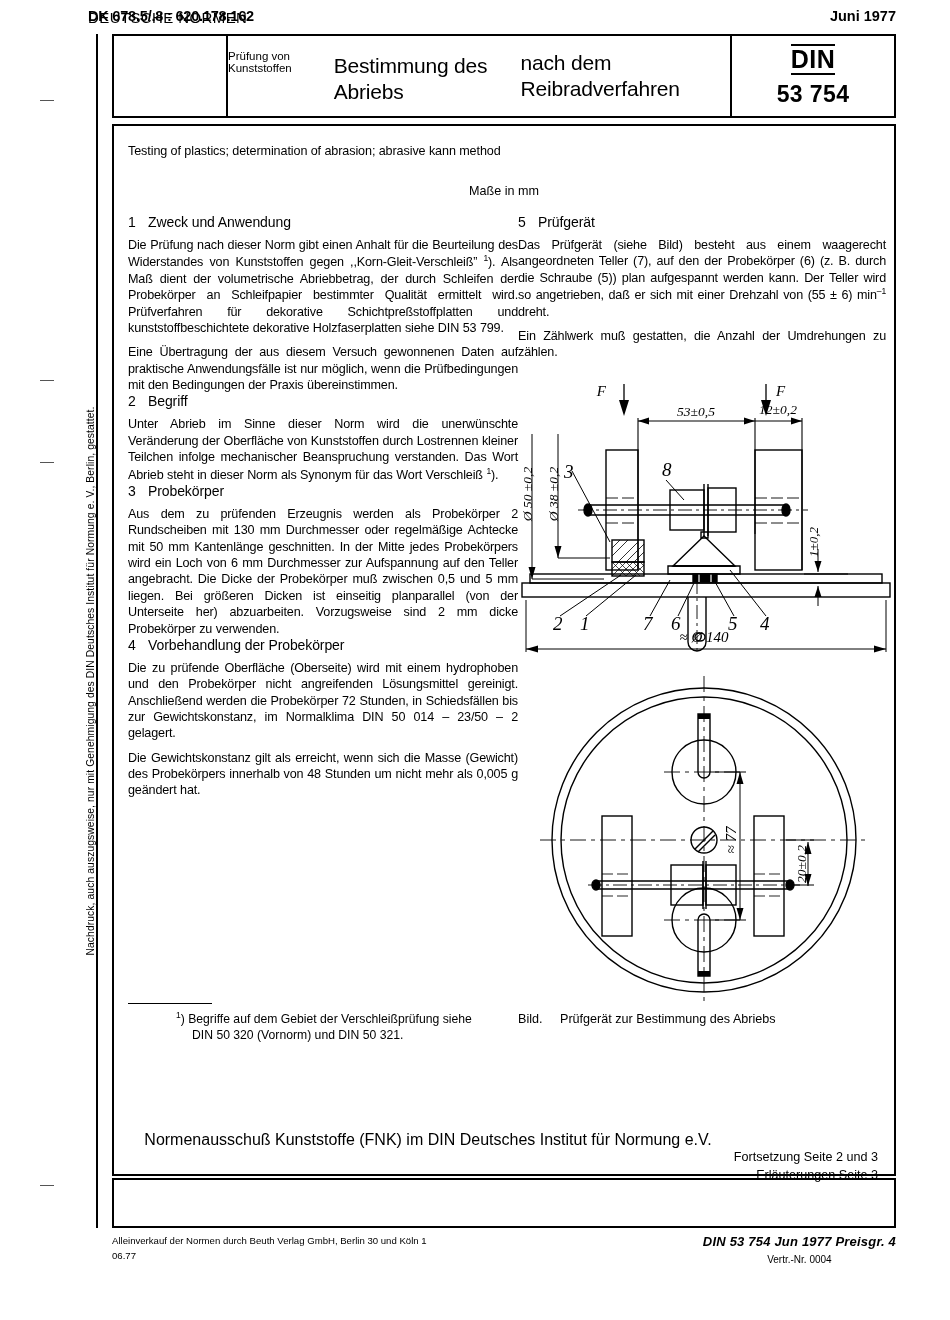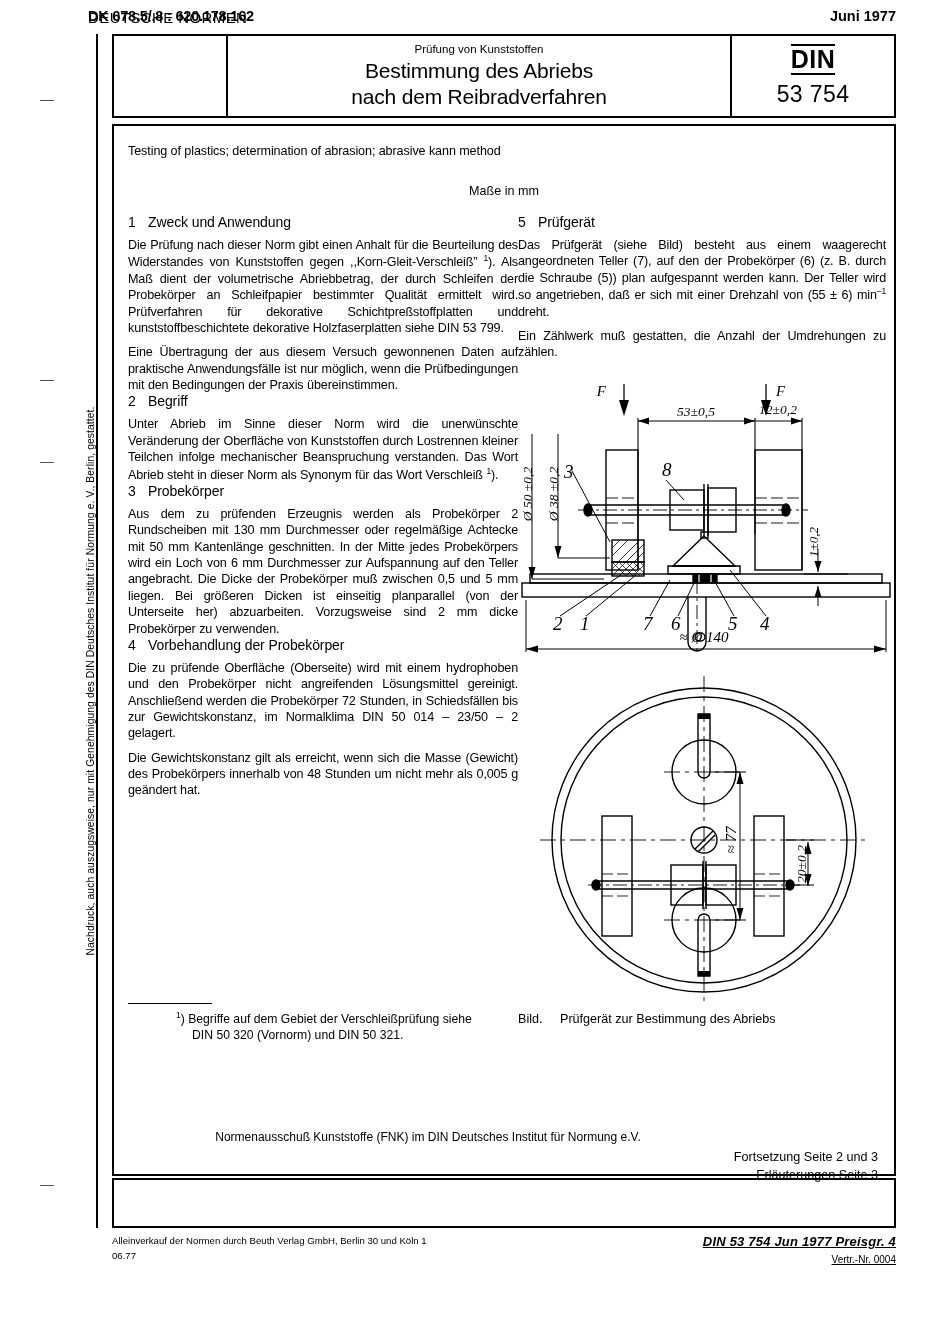--- a/index.html
+++ b/index.html
@@ -17,30 +17,30 @@
   .topmeta .dn{position:absolute;left:0;top:1px;width:808px;font-size:15px;letter-spacing:.4px;}
   .topmeta .dt{position:absolute;right:0;top:0;font-size:14.5px;font-weight:bold;}
 
   
   .titleblock{position:absolute;left:112px;top:34px;width:784px;height:84px;
               border:2.5px solid #000;box-sizing:border-box;}
   .tb-cell-left{position:absolute;left:0;top:0;width:114px;height:100%;
               border-right:2.5px solid #000;box-sizing:border-box;}
   .tb-cell-mid{position:absolute;left:114px;top:0;right:162px;height:100%;
               border-right:2.5px solid #000;box-sizing:border-box;
-              display:flex;flex-direction:column;align-items:center;justify-content:flex-start;
-              padding-top:7px;}
+              display:flex;flex-direction:row;justify-content:flex-start;
+              padding-top:14px;}
   .tb-sub{font-size:11.5px;letter-spacing:0;}
   .tb-t1,.tb-t2{font-size:21px;line-height:1.22;letter-spacing:-.2px;}
   .tb-t1{margin-top:3px;}
   .tb-cell-right{position:absolute;right:0;top:0;width:162px;height:100%;
               display:flex;flex-direction:column;align-items:center;justify-content:center;}
   .din-word{font-size:25px;font-weight:bold;letter-spacing:.5px;line-height:1;
             border-top:2.5px solid #000;border-bottom:2.5px solid #000;padding:1px 0 1px 0;}
-  .din-num{font-size:23px;letter-spacing:.4px;margin-top:6px;}
+  .din-num{font-size:23px;letter-spacing:.4px;margin-top:6px;font-weight:bold;}
 
   
   .mainframe{position:absolute;left:112px;top:124px;width:784px;height:1052px;
              border:2.5px solid #000;box-sizing:border-box;}
   .botframe{position:absolute;left:112px;top:1178px;width:784px;height:50px;
             border:2.5px solid #000;box-sizing:border-box;}
 
   
   .marginrule{position:absolute;left:96px;top:34px;width:0;height:1194px;
               border-left:2px solid #000;}
@@ -70,26 +70,26 @@
   .footnote{position:absolute;left:128px;top:1010px;width:392px;font-size:12.2px;line-height:1.30;margin-left:48px;}
   .footnote .ind{display:block;padding-left:16px;}
   sup{font-size:8.5px;vertical-align:super;}
 
   .figcap{position:absolute;left:518px;top:1012px;font-size:12.6px;}
   .figcap .lbl{display:inline-block;width:42px;}
 
   .cont{position:absolute;right:72px;top:1148px;text-align:right;font-size:12.6px;line-height:1.45;}
 
   .committee{position:absolute;left:112px;top:1128px;width:632px;text-align:center;
-             font-size:12px;line-height:1.5;}
+             font-size:16px;line-height:1.5;}
 
   
   .foot-l{position:absolute;left:112px;top:1234px;font-size:9.6px;line-height:1.55;}
-  .foot-r{position:absolute;right:54px;top:1232px;text-align:right;font-size:13px;
-          font-style:italic;font-weight:bold;line-height:1.5;letter-spacing:.2px;text-decoration:underline;}
+  .foot-r{position:absolute;right:54px;top:1232px;text-align:center;font-size:13px;
+          font-style:italic;font-weight:bold;line-height:1.5;letter-spacing:.2px;}
   .foot-r .v{font-size:10px;font-style:normal;font-weight:normal;letter-spacing:0;}
 
   
   .drawing{position:absolute;left:518px;top:374px;width:378px;height:632px;}
   svg{display:block;}
   text{font-family:"Liberation Serif","DejaVu Serif",serif;}
 </style>
 </head>
 <body>
 

